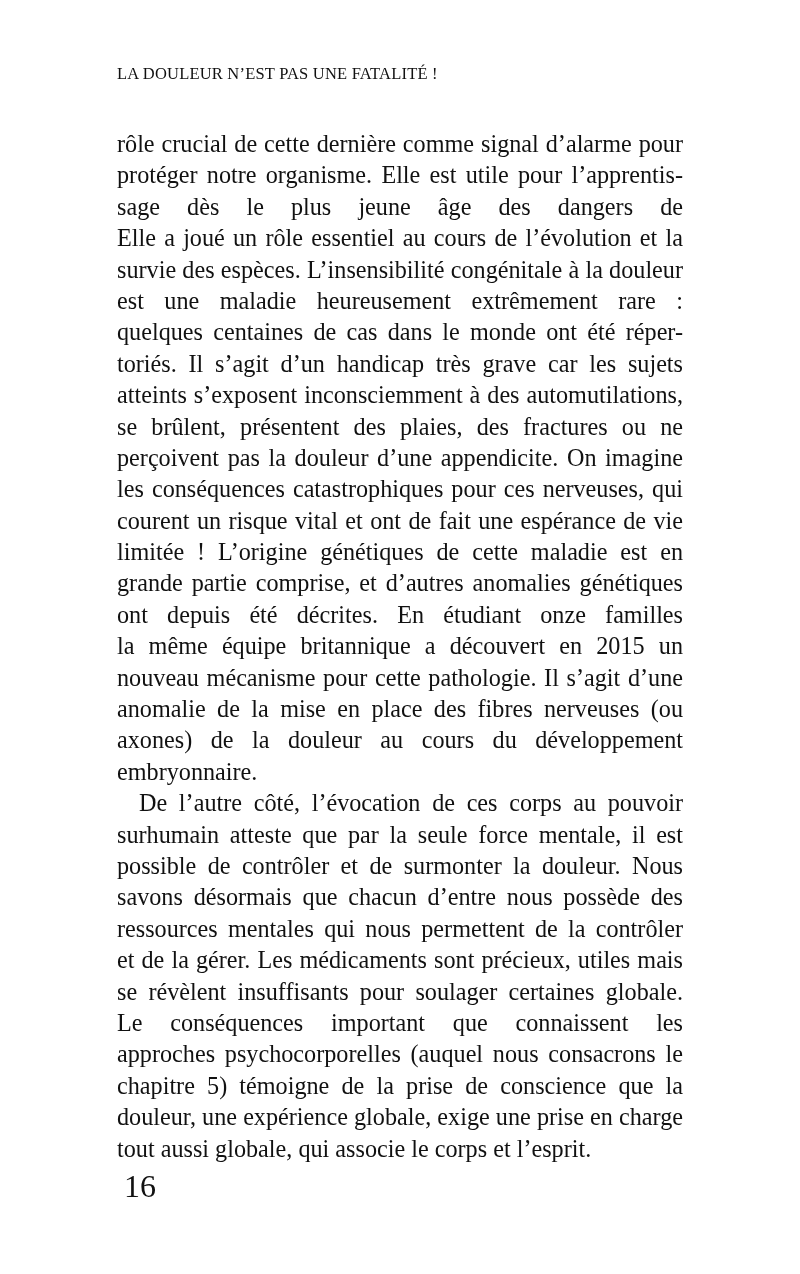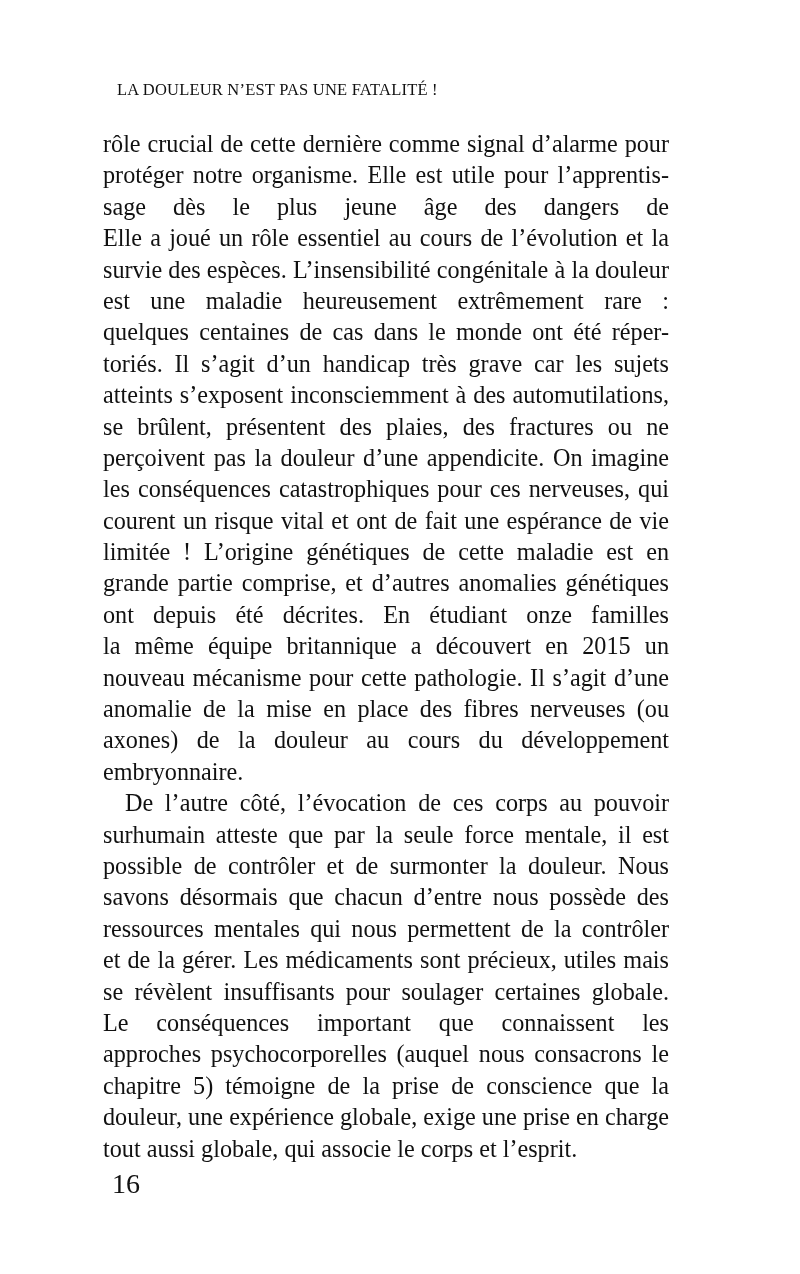--- a/index.html
+++ b/index.html
@@ -11,28 +11,28 @@
       width: 800px;
       height: 1274px;
       position: relative;
       overflow: hidden;
       color: #111111;
       font-family: "Liberation Serif", "DejaVu Serif", serif;
     }
     .running-head {
       position: absolute;
       left: 117px;
-      top: 80px;
+      top: 64px;
       font-size: 16.5px;
       letter-spacing: 0.2px;
       white-space: nowrap;
     }
     .body-text {
       position: absolute;
-      left: 103px;
+      left: 117px;
       top: 128px;
       width: 566px;
       font-size: 24.2px;
       line-height: 31.4px;
     }
     .line {
       display: block;
       white-space: nowrap;
       height: 31.4px;
     }
@@ -40,23 +40,23 @@
       text-align: justify;
       text-align-last: justify;
       white-space: normal;
       overflow: hidden;
     }
     .line.indent {
       text-indent: 22px;
     }
     .page-number {
       position: absolute;
-      left: 112px;
+      left: 124px;
       top: 1168px;
-      font-size: 28px;
+      font-size: 32px;
     }
   </style>
 </head>
 <body>
 
 <div class="running-head">LA DOULEUR N’EST PAS UNE FATALITÉ !</div>
 
 <div class="body-text">
   <div>
     <span class="line justify">rôle crucial de cette dernière comme signal d’alarme pour</span>

